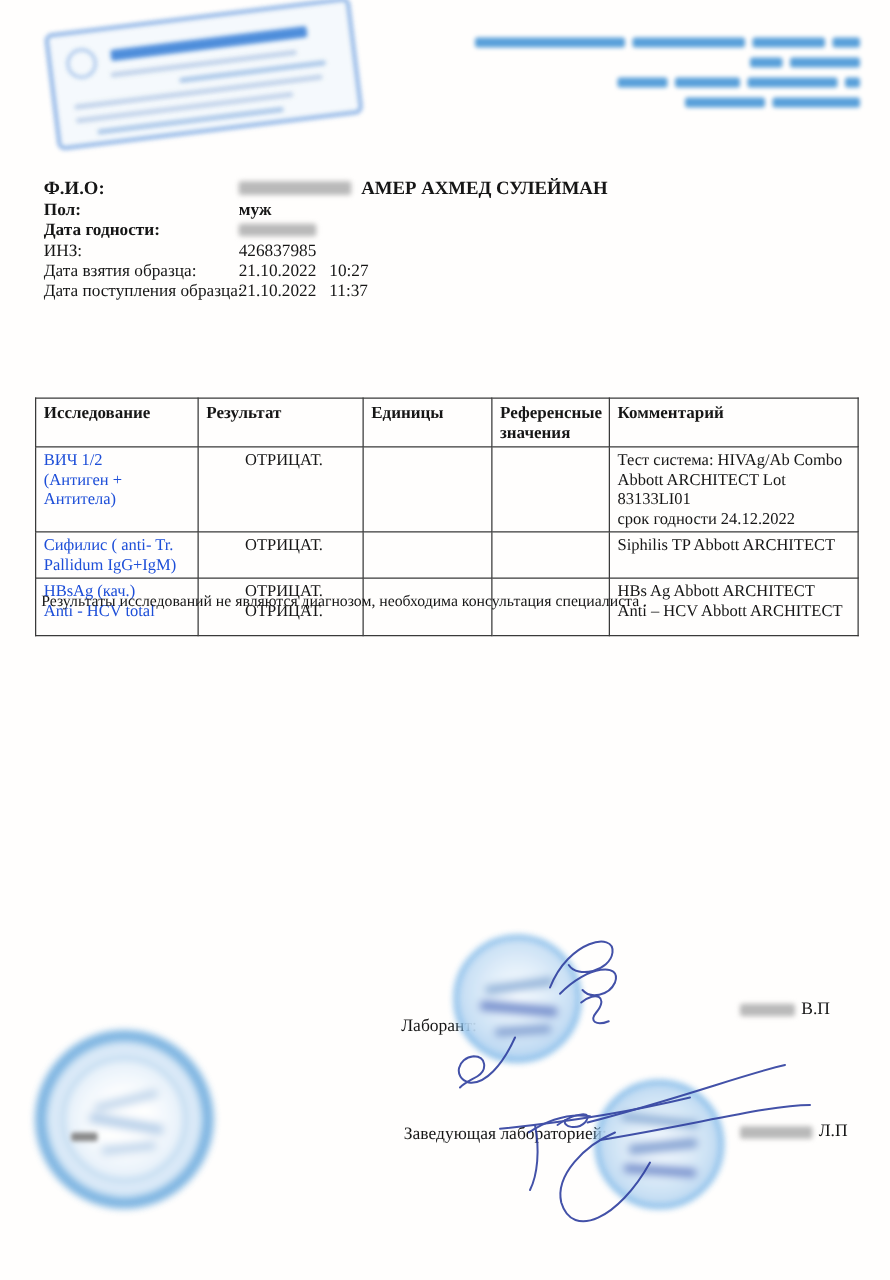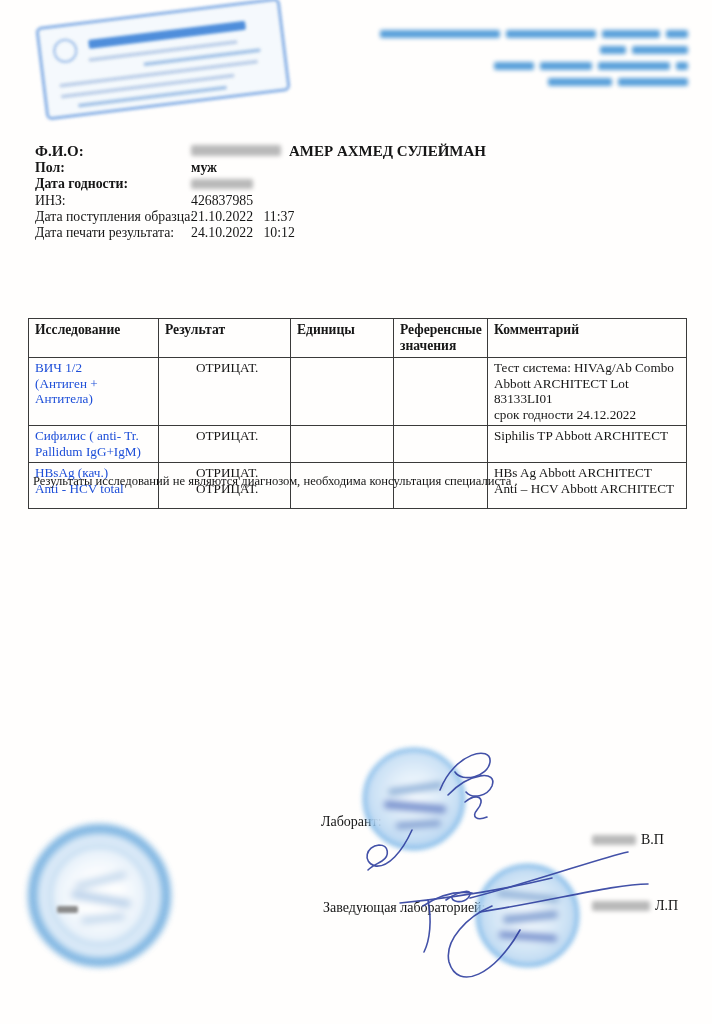--- a/index.html
+++ b/index.html
@@ -59,21 +59,21 @@
   td.c-test { color:#1d4ed8; }
   td.c-result { padding-left:37px;margin-left:36px; }
   tr.last td { padding-bottom:12px; }
   .footnote { position:absolute; left:33px; top:474px; font-size:12.6px; }
 
   
   .sig-label { position:absolute; font-size:14px;margin-left:21px; }
   .lab-label  { left:300px; top:814px; }
   .head-label { left:302px; top:900px; }
   .sig-name { position:absolute; display:flex; align-items:center; gap:5px; font-size:14px; }
-  .lab-name  { left:592px; top:832px; }
+  .lab-name  { left:592px; top:800px; }
   .head-name { left:592px; top:898px;text-align:center; }
   .r-surname1 { width:44px; height:10px; }
   .r-surname2 { width:58px; height:10px; }
 
   
   .round-stamp { position:absolute; border-radius:50%; filter:blur(2.6px); opacity:.92; }
   .stamp-a { left:363px; top:748px; width:102px; height:102px;
     border:3px solid #66abe4;
     background:radial-gradient(circle at 50% 45%, #f7fbff 0%, #ddecf9 35%, #c2dcf4 62%, #a2caee 80%, #7db4e8 95%);
   }
@@ -152,26 +152,26 @@
     </div>
     <div class="info-row">
       <span class="lbl bold">Дата годности:</span>
       <span class="redact r-dob"></span>
     </div>
     <div class="info-row">
       <span class="lbl">ИНЗ:</span>
       <span>426837985</span>
     </div>
     <div class="info-row">
+      <span class="lbl">Дата взятия образца:</span>
+      <span>21.10.2022   10:27</span>
+    </div>
+    <div class="info-row">
       <span class="lbl">Дата поступления образца:</span>
       <span>21.10.2022   11:37</span>
-    </div>
-    <div class="info-row">
-      <span class="lbl">Дата печати результата:</span>
-      <span>24.10.2022   10:12</span>
     </div>
   </div>
 
   <table class="results">
     <colgroup>
       <col style="width:130px">
         <col style="width:132px">
         <col style="width:103px">
       <col style="width:94px">
         <col style="width:199px">

